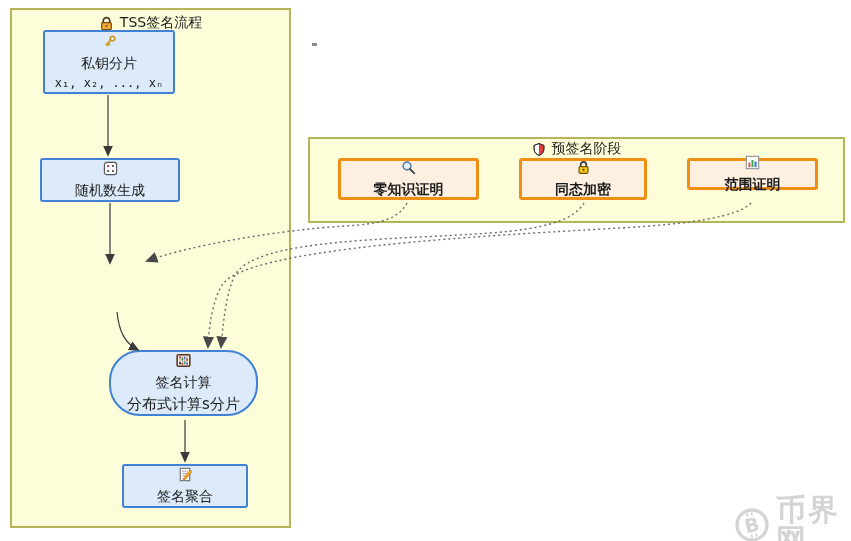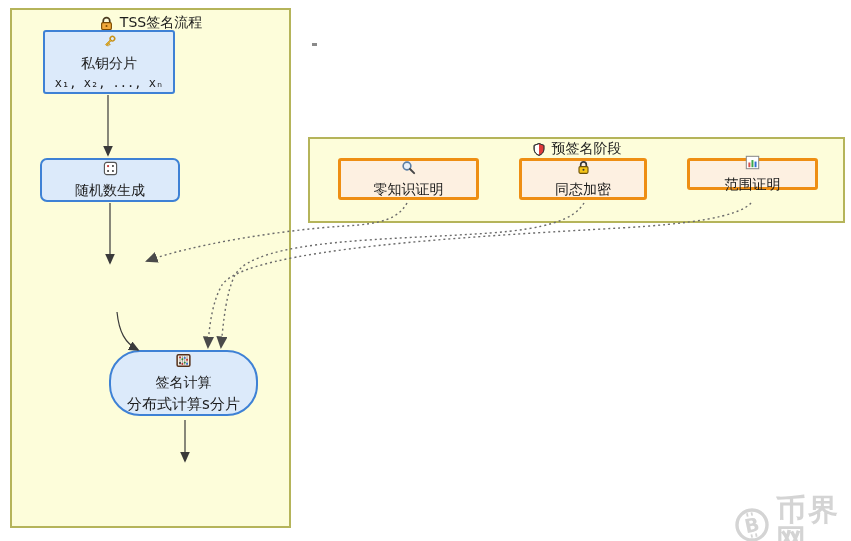--- a/index.html
+++ b/index.html
@@ -12,21 +12,21 @@
   html,body{margin:0;padding:0;background:#fff;}
   .stage{position:relative;width:851px;height:541px;background:#fff;overflow:hidden;
          font-family:"DejaVu Sans","Liberation Sans",sans-serif;color:var(--text_color);}
   .container{position:absolute;background:var(--container_fill);
              border:2px solid var(--container_border);box-sizing:border-box;}
   .container-title{position:absolute;left:0;right:0;display:flex;justify-content:center;
                    align-items:center;gap:6px;font-size:14px;color:var(--text_color);}
   .node{position:absolute;box-sizing:border-box;display:flex;flex-direction:column;
         align-items:center;justify-content:center;border-radius:3px;z-index:2;gap:3px;}
   .node.blue{background:var(--flow_node_fill);border:2px solid var(--flow_node_border);}
-  .node.orange{background:var(--sec_node_fill);border:3px solid var(--sec_node_border);}
+  .node.orange{background:var(--sec_node_fill);border:3px solid var(--sec_node_border);font-weight:bold;}
   .node-label{display:flex;align-items:center;gap:6px;font-size:14px;white-space:nowrap;flex-direction:column;}
   .node-sub{font-size:12px;font-family:"DejaVu Sans Mono","Liberation Mono",monospace;white-space:nowrap;}
   .node-sub2{font-size:15px;white-space:nowrap;text-align:center;}
   .connector-layer{position:absolute;left:0;top:0;z-index:3;pointer-events:none;}
   .solid-edge{fill:none;stroke:var(--arrow_color);stroke-width:1.2;}
   .dotted-edge{fill:none;stroke:var(--dotted_color);stroke-width:1.4;stroke-dasharray:2 3;}
   .watermark{position:absolute;left:733px;top:495px;display:flex;align-items:center;gap:5px;z-index:1;}
   .watermark-text{font-size:30px;font-weight:bold;color:var(--watermark_color);letter-spacing:2px;line-height:1;}
   .stray-mark{position:absolute;left:312px;top:43px;width:5px;height:3px;background:#8A8A8A;z-index:1;}
   .icon{flex:0 0 auto;display:block;}
@@ -66,21 +66,21 @@
           <rect x="7.3" y="5.8" width="1.5" height="7.6" fill="#E8B020" stroke="#A8770A" stroke-width="0.5"></rect>
           <rect x="8.8" y="9.6" width="2.1" height="1.2" fill="#E8B020" stroke="#A8770A" stroke-width="0.4"></rect>
           <rect x="8.8" y="11.6" width="1.6" height="1.2" fill="#E8B020" stroke="#A8770A" stroke-width="0.4"></rect>
         </g>
       </svg>
       <span>私钥分片</span>
     </div>
     <div class="node-sub">x₁, x₂, ..., xₙ</div>
   </div>
 
-  <div class="node blue" style="left:40px;top:158px;width:140px;height:44px;border-radius:7px;">
+  <div class="node blue" style="left:40px;top:158px;width:140px;height:44px;">
     <div class="node-label">
       <svg class="icon" width="15" height="15" viewBox="0 0 16 16">
         <rect x="1.5" y="1.5" width="13" height="13" rx="2.6" fill="#FFFFFF" stroke="#555" stroke-width="1.2"></rect>
         <circle cx="5.4" cy="5.4" r="1.2" fill="#C23232"></circle>
         <circle cx="10.6" cy="5.4" r="1.05" fill="#333"></circle>
         <circle cx="5.4" cy="10.6" r="1.05" fill="#333"></circle>
         <circle cx="10.6" cy="10.6" r="1.05" fill="#333"></circle>
       </svg>
       <span>随机数生成</span>
     </div>
@@ -102,20 +102,32 @@
         <rect x="3.3" y="9.6" width="2" height="2" rx="0.7" fill="#333"></rect>
         <rect x="5.8" y="10.6" width="2" height="2" rx="0.7" fill="#C23232"></rect>
         <rect x="8.3" y="9.2" width="2" height="2" rx="0.7" fill="#2E8B3A"></rect>
         <rect x="10.8" y="10.4" width="2" height="2" rx="0.7" fill="#2E6FD0"></rect>
       </svg>
       <span>签名计算</span>
     </div>
     <div class="node-sub2">分布式计算s分片</div>
   </div>
 
+  <div class="node blue" style="left:122px;top:464px;width:126px;height:44px;">
+    <div class="node-label">
+      <svg class="icon" width="15" height="15" viewBox="0 0 16 16">
+        <rect x="2.4" y="1.4" width="10.2" height="13.2" fill="#FFFFFF" stroke="#666" stroke-width="1.1"></rect>
+        <line x1="4.4" y1="4.4" x2="10.6" y2="4.4" stroke="#9A9A9A" stroke-width="0.9"></line>
+        <line x1="4.4" y1="6.8" x2="10.6" y2="6.8" stroke="#9A9A9A" stroke-width="0.9"></line>
+        <line x1="4.4" y1="9.2" x2="8.2" y2="9.2" stroke="#9A9A9A" stroke-width="0.9"></line>
+        <path d="M6.2 11.4 13 3.4l1.9 1.6-6.8 8-2.6 0.8z" fill="#F5A623" stroke="#B77708" stroke-width="0.7"></path>
+      </svg>
+      <span>签名聚合</span>
+    </div>
+  </div>
 
   <div class="node orange" style="left:338px;top:158px;width:141px;height:42px;">
     <div class="node-label">
       <svg class="icon" width="15" height="15" viewBox="0 0 16 16">
         <circle cx="6.4" cy="6.4" r="4.1" fill="#EAF1F8" stroke="#5B7FA6" stroke-width="1.7"></circle>
         <line x1="9.6" y1="9.6" x2="14" y2="14" stroke="#474747" stroke-width="2.1" stroke-linecap="round"></line>
       </svg>
       <span>零知识证明</span>
     </div>
   </div>

